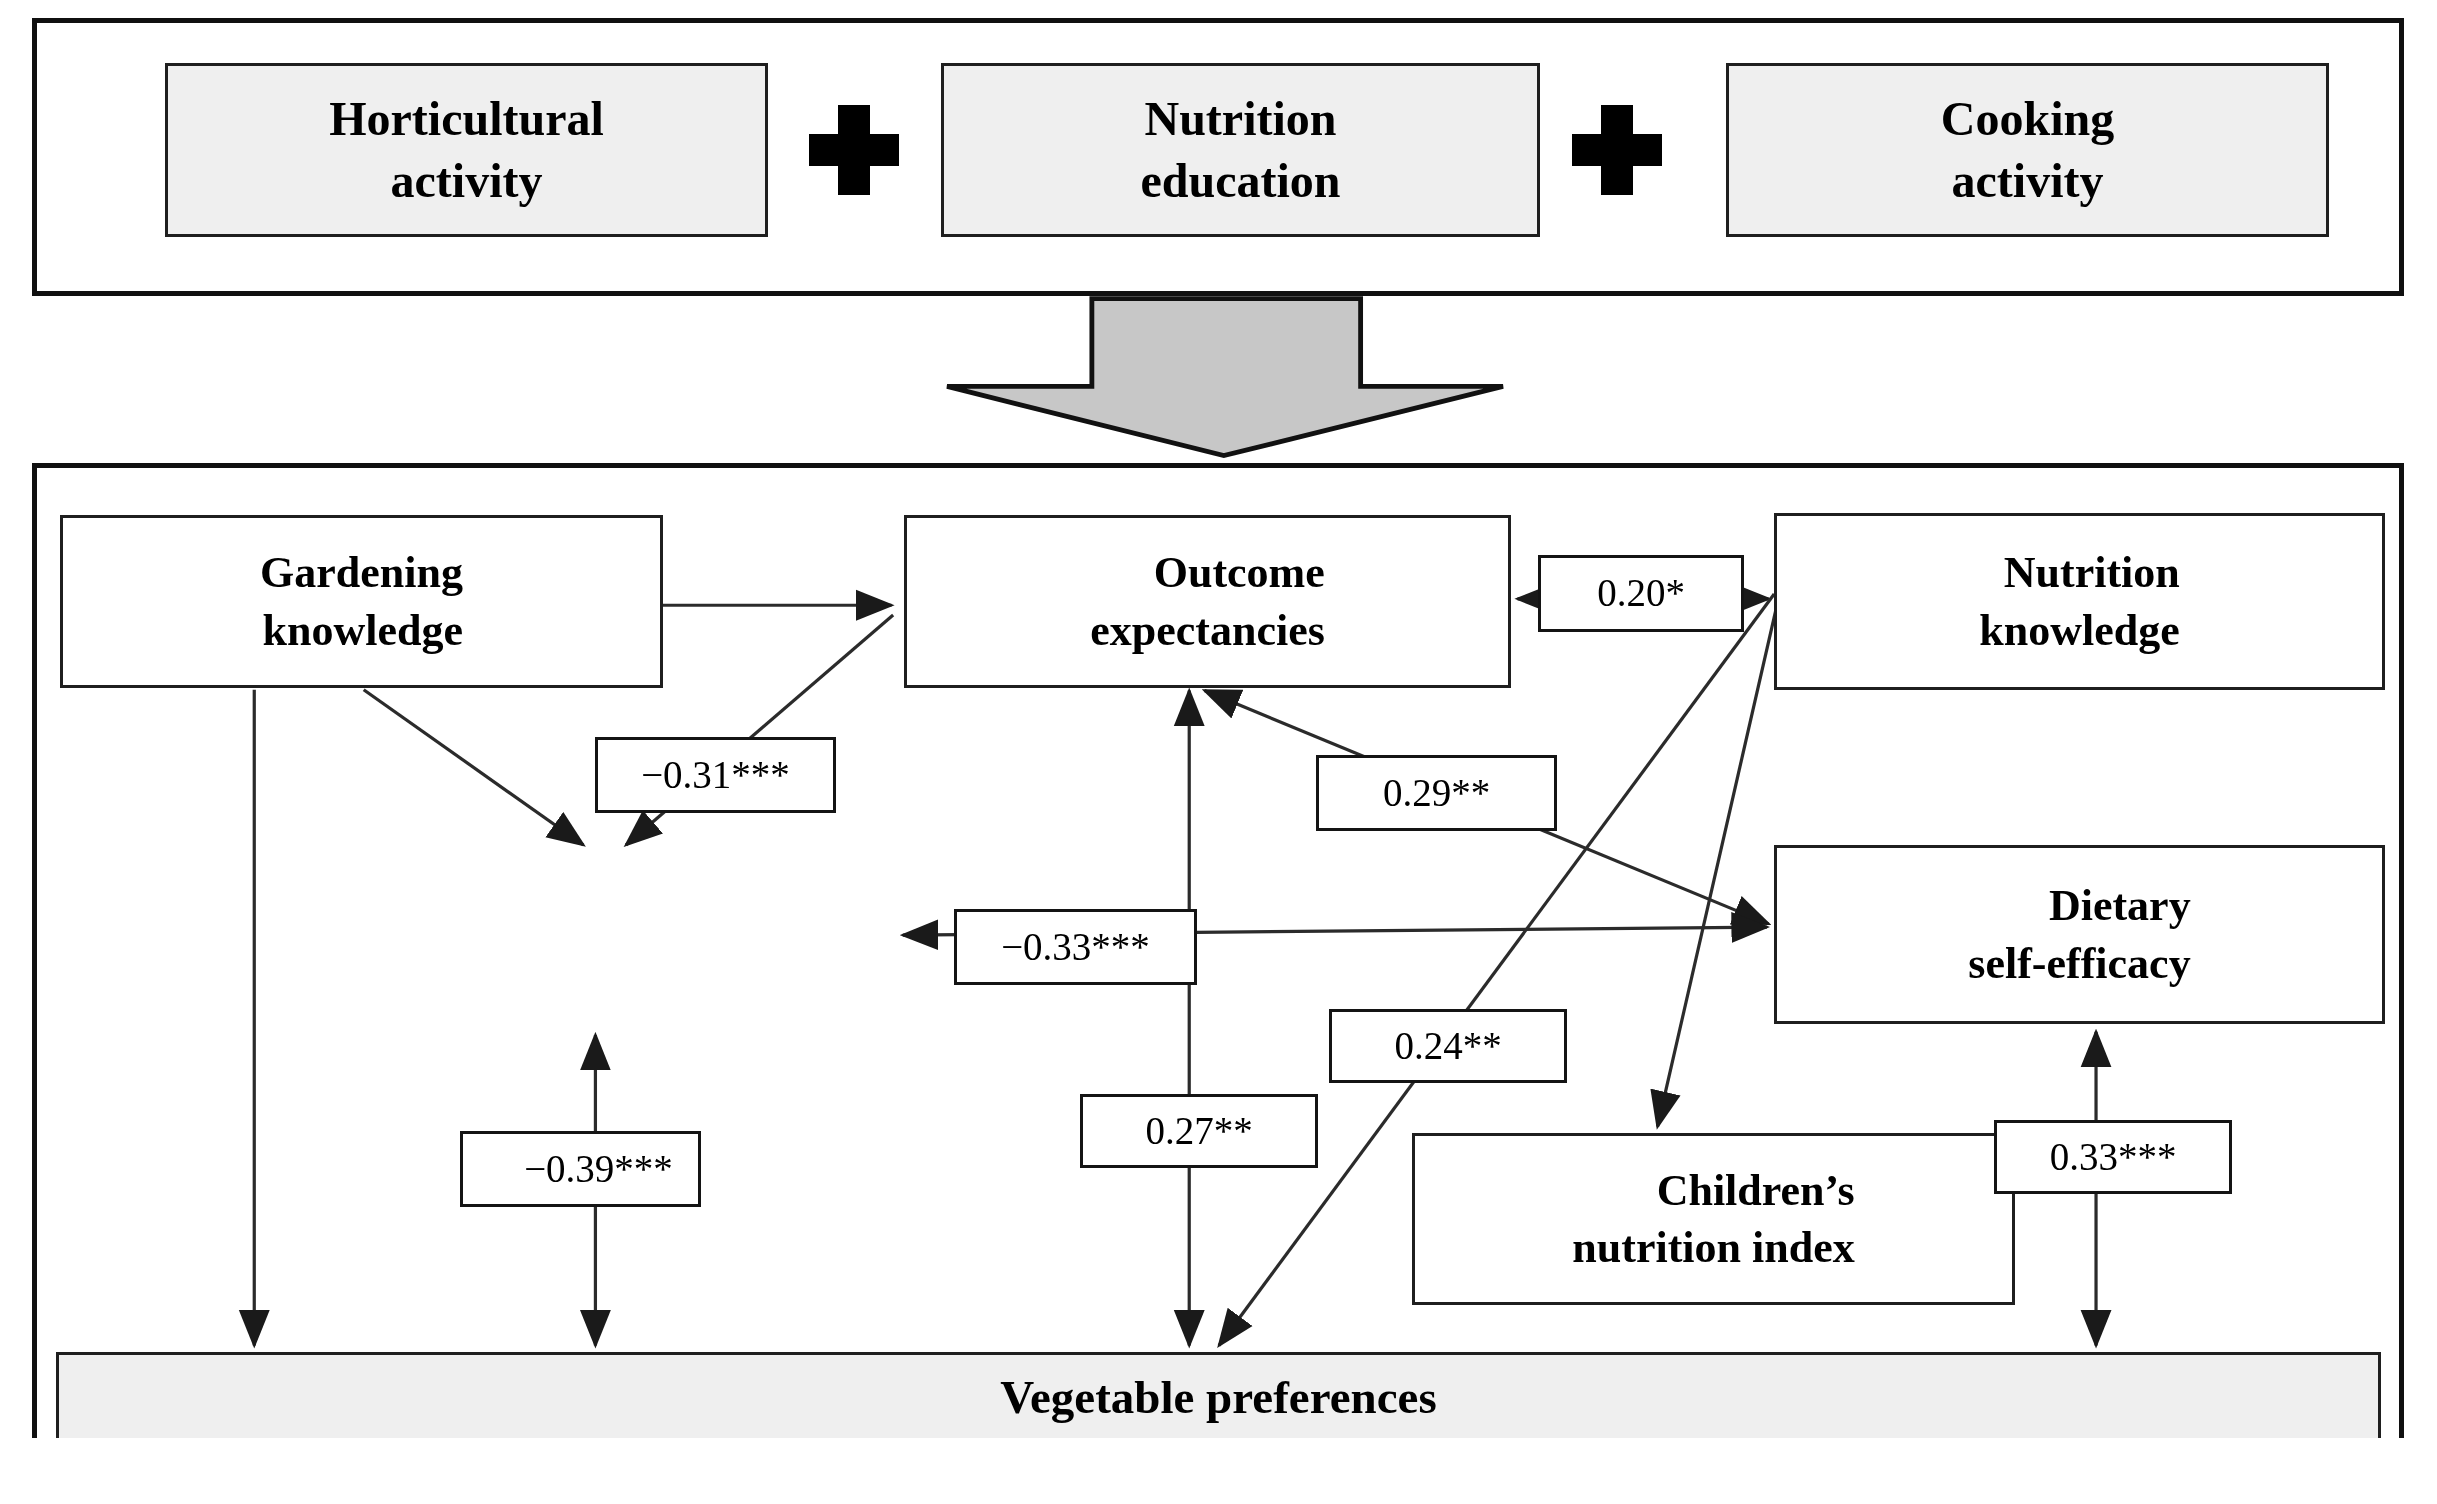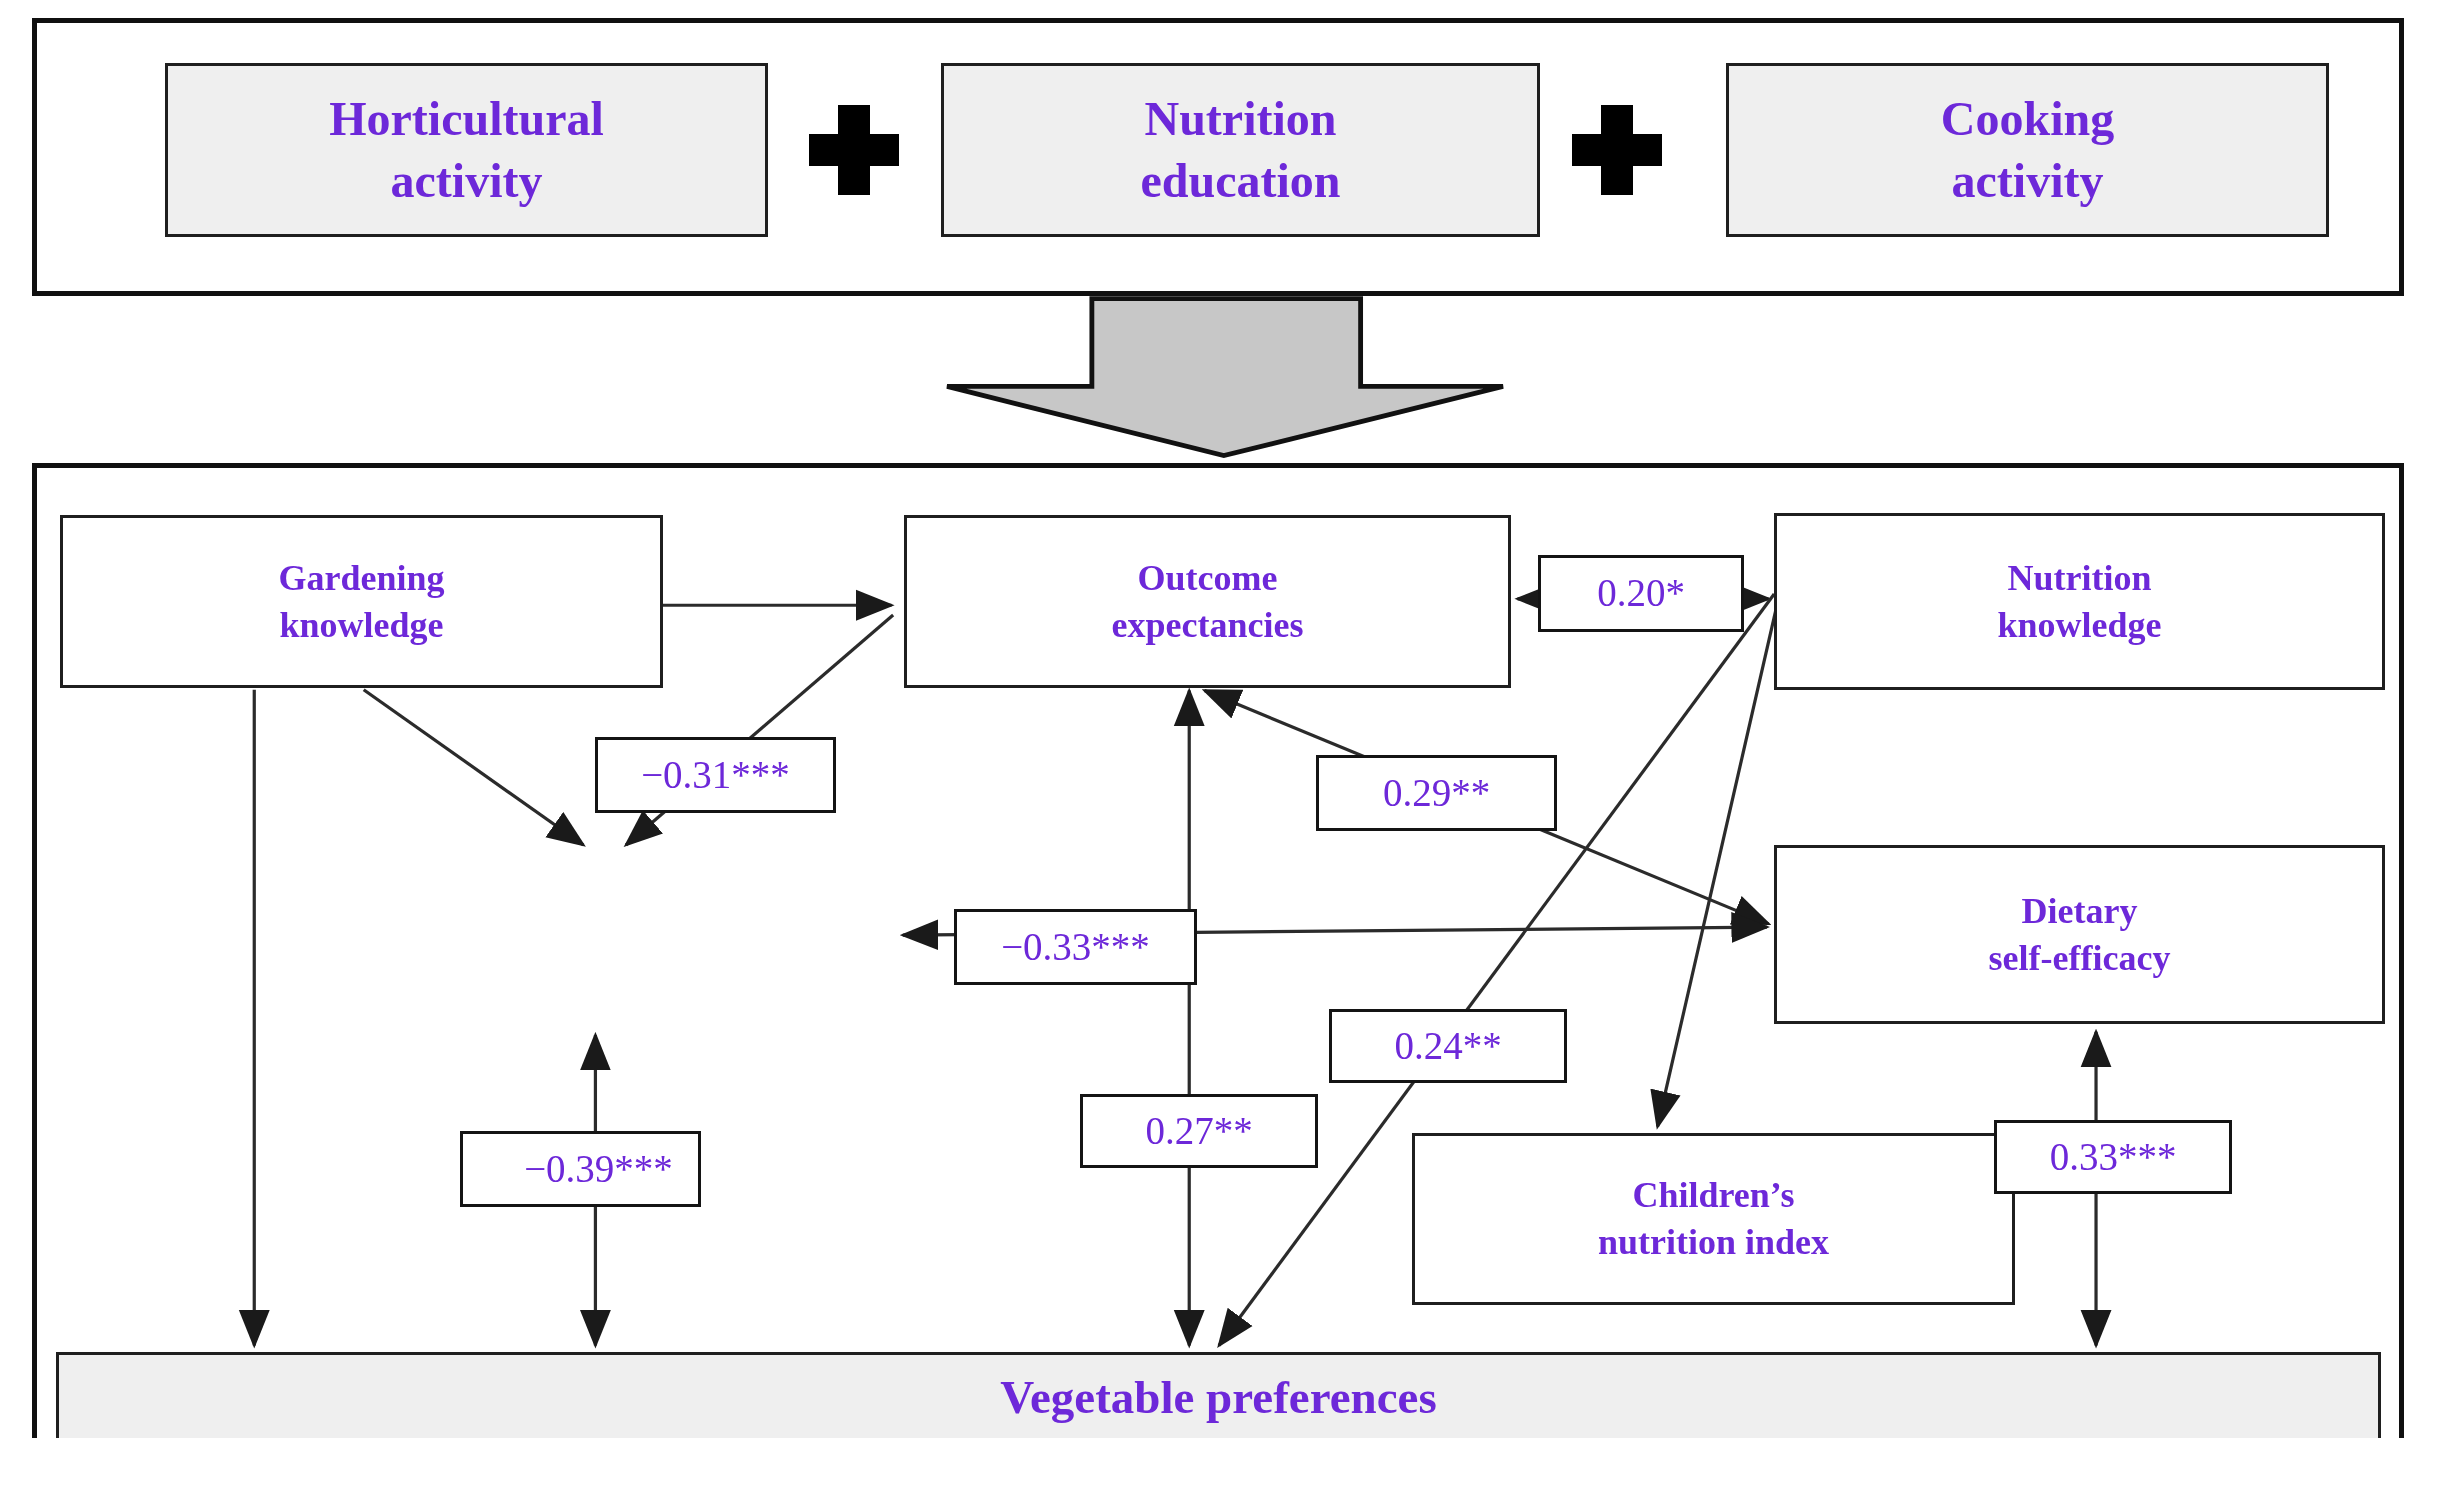--- a/index.html
+++ b/index.html
@@ -1,26 +1,26 @@
 <!DOCTYPE html>
 <html style="font-size:13px"><head>
 <meta charset="utf-8">
 <style>
   html,body{margin:0;padding:0;background:#ffffff;}
   .stage{
     position:relative;width:2438px;height:1438px;background:#ffffff;overflow:hidden;
-    font-family:"Liberation Serif","DejaVu Serif",serif;color:#6d28d9;
+    font-family:"Liberation Serif","DejaVu Serif",serif;color:#000000;
   }
   .frame{position:absolute;border:5.6px solid #101010;background:#ffffff;box-sizing:border-box;}
   .box{
     position:absolute;display:flex;align-items:center;justify-content:center;
     text-align:center;box-sizing:border-box;white-space:pre-line;line-height:1.3;
   }
   .gray{background:#efefef;border:3.2px solid #1f1f1f;font-weight:bold;font-size:48px;}
-  .node{background:#ffffff;border:3.2px solid #1f1f1f;font-weight:bold;font-size:36px;z-index:3;}
+  .node{background:#ffffff;border:3.2px solid #1f1f1f;font-weight:bold;font-size:44px;z-index:3;text-align:right;}
   .coef{
     background:#ffffff;border:3.2px solid #141414;font-weight:normal;font-size:39px;
     white-space:nowrap;z-index:4;
   }
   .bar{background:#efefef;border:3.2px solid #1f1f1f;font-weight:bold;font-size:47px;z-index:3;}
   .plus{position:absolute;width:90px;height:90px;z-index:2;}
   .plus::before{content:"";position:absolute;left:50%;top:0;transform:translateX(-50%);width:32px;height:90px;background:#000;}
   .plus::after{content:"";position:absolute;top:50%;left:0;transform:translateY(-50%);width:90px;height:32px;background:#000;}
   svg.layer{position:absolute;left:0;top:0;z-index:2;}
   svg.flow{position:absolute;left:0;top:0;z-index:1;}

